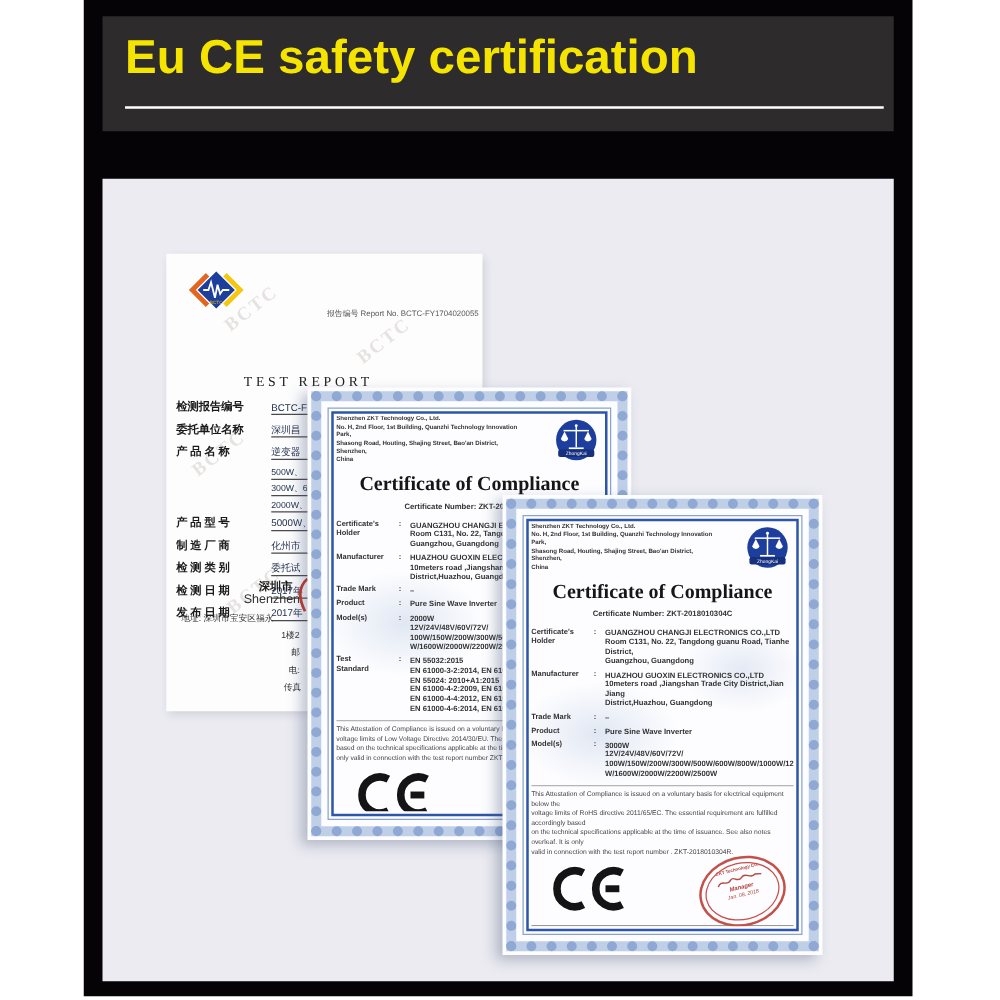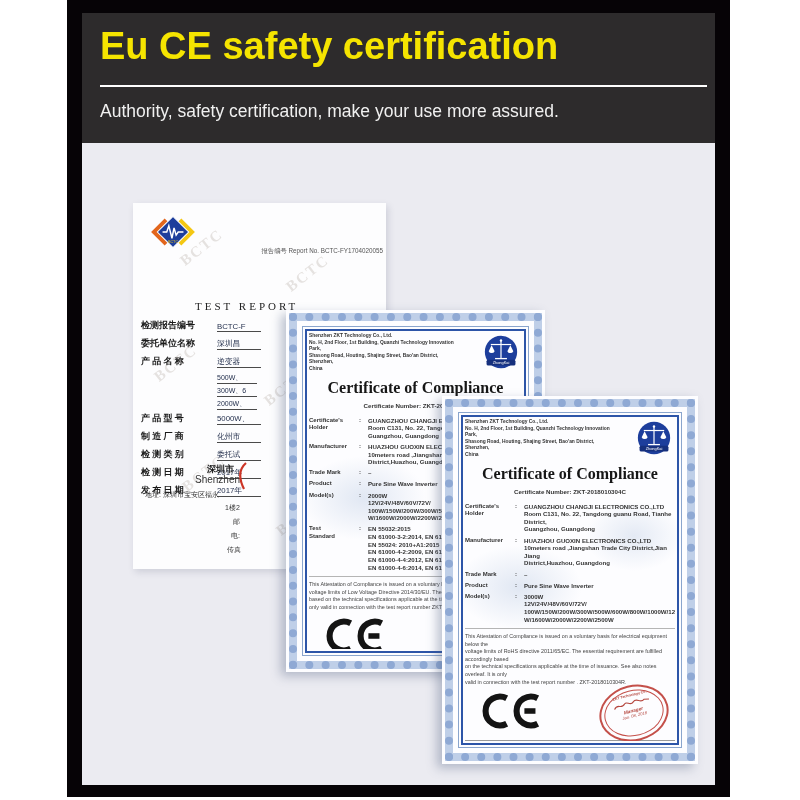--- a/index.html
+++ b/index.html
@@ -1,33 +1,33 @@
 <!DOCTYPE html>
 <html><head>
 <meta charset="utf-8">
 <style>
   html,body{margin:0;padding:0;background:#fff;}
   .page{position:relative;width:800px;height:800px;background:#ffffff;overflow:hidden;
         font-family:"Liberation Sans",sans-serif;}
   .frame{position:absolute;left:67px;top:0;width:663px;height:797px;background:#060306;}
-  .header{position:absolute;left:15px;top:13px;width:633px;height:130px;background:#2d2b2c;}
+  .header{position:absolute;left:15px;top:13px;width:633px;height:92px;background:#2d2b2c;}
   .h-title{position:absolute;left:18px;top:12px;font-size:38px;font-weight:800;color:#f5e400;
            letter-spacing:0px;white-space:nowrap;}
   .h-divider{position:absolute;left:18px;top:72px;width:607px;height:2px;background:#ffffff;}
   .h-sub{position:absolute;left:18px;top:88px;font-size:17.5px;color:#f0f0f0;white-space:nowrap;}
   .body{position:absolute;left:15px;top:143px;width:633px;height:642px;background:#ebebf1;overflow:hidden;}
 
   .paper{position:absolute;background:#fdfdfe;}
   .report{left:51px;top:60px;width:253px;height:366px;z-index:1;
           box-shadow:2px 3px 7px rgba(40,50,80,.15);}
   .cert{overflow:hidden;box-shadow:-5px 4px 10px rgba(70,85,120,.35);
         background:
           radial-gradient(ellipse 90px 60px at 30% 52%, rgba(190,205,228,.45), rgba(190,205,228,0) 70%),
           radial-gradient(ellipse 70px 50px at 75% 38%, rgba(190,205,228,.4), rgba(190,205,228,0) 70%),
-          #fdfdff; margin-left: 40px;}
+          #fdfdff;}
   .cert-mid{left:164px;top:167px;width:259px;height:362px;z-index:2;}
   .cert-right{left:320px;top:253px;width:256px;height:368px;z-index:3;}
 
   .wavy1{position:absolute;inset:3px;border:8px solid #bfcfe8;}
   .wavy2{position:absolute;inset:3px;border:8px dotted #8fa9d4;}
   .inner-line{position:absolute;inset:16px;border:1px solid #8aa5cd;outline:2px solid #2d55a8;outline-offset:-5px;}
 
   .cbody{position:absolute;inset:23px;overflow:hidden;}
   .ctop{position:relative;min-height:30px;}
   .ccompany{font-size:4.9px;font-weight:bold;color:#333;line-height:1.35;white-space:pre-line;width:155px;}
@@ -85,21 +85,20 @@
 </style>
 </head>
 <body>
 
 <div class="page">
   <div class="frame">
 
     <div class="header">
       <div class="h-title">Eu CE safety certification</div>
       <div class="h-divider"></div>
-      <div class="h-sub">Authority, safety certification, make your use more assured.</div>
     </div>
 
     <div class="body">
 
       <div class="paper report">
         <span class="wm" style="left:44px;top:36px">BCTC</span>
         <span class="wm" style="left:150px;top:62px">BCTC</span>
         <span class="wm" style="left:18px;top:152px">BCTC</span>
         <span class="wm" style="left:128px;top:176px">BCTC</span>
         <span class="wm" style="left:46px;top:262px">BCTC</span>

